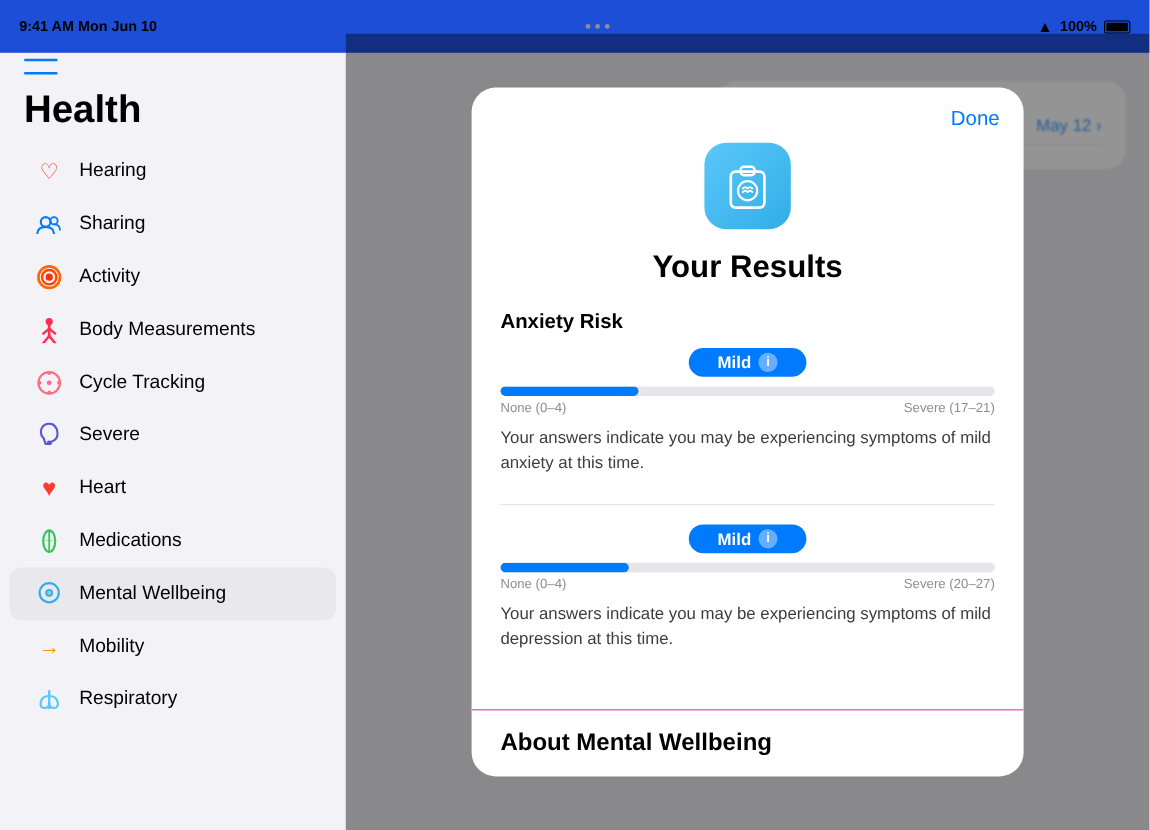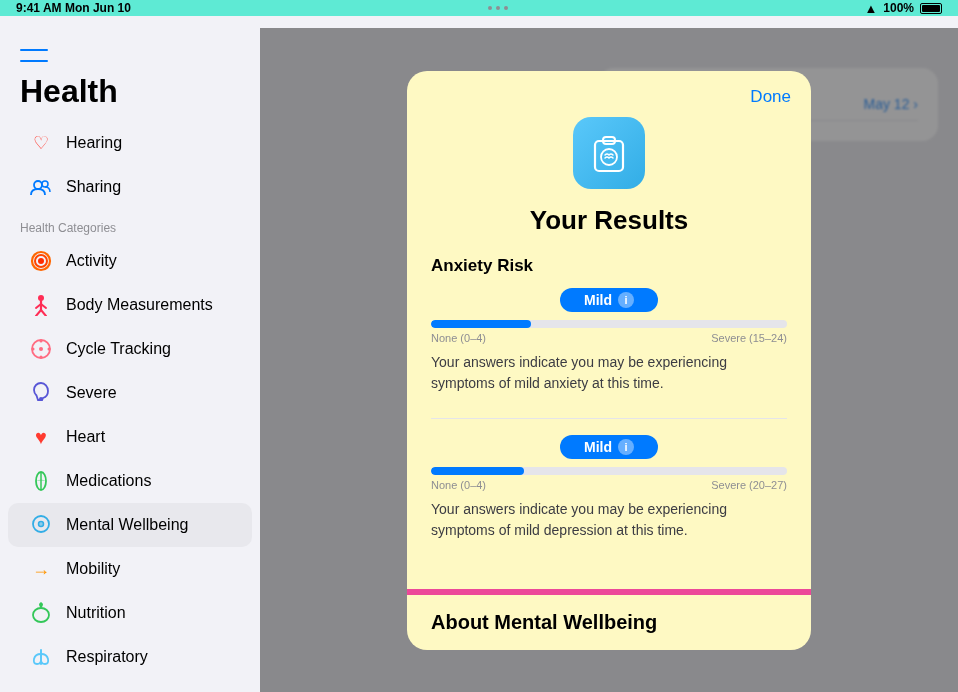--- a/index.html
+++ b/index.html
@@ -9,22 +9,22 @@
       overflow: hidden;
       font-family: -apple-system, BlinkMacSystemFont, 'Helvetica Neue', sans-serif;
       background: #f2f2f7;
       position: relative;
     }
 
     
     .status-bar {
       position: absolute;
       top: 0; left: 0; right: 0;
-      height: 16px;
-      background: #5eead4;
+      height: 44px;
+      background: #1d4ed8;
       display: flex;
       align-items: center;
       justify-content: space-between;
       padding: 0 16px;
       font-size: 12px;
       font-weight: 600;
       z-index: 10;
     }
     .status-left { font-size: 12px; font-weight: 600; color: #000; }
     .status-right { display: flex; align-items: center; gap: 6px; font-size: 12px; color: #000; }
@@ -32,21 +32,21 @@
     
     .app-container {
       position: absolute;
       top: 28px; left: 0; right: 0; bottom: 0;
       display: flex;
       background: #f2f2f7;
     }
 
     
     .sidebar {
-      width: 260px;
+      width: 288px;
       background: #f2f2f7;
       padding: 16px 0;
       flex-shrink: 0;
       overflow-y: auto;
     }
 
     .sidebar-header {
       padding: 0 20px 12px 20px;
     }
 
@@ -139,23 +139,23 @@
       position: absolute;
       top: 0; left: 0; right: 0; bottom: 0;
       background: rgba(0,0,0,0.4);
       display: flex;
       align-items: center;
       justify-content: center;
       z-index: 100;
     }
 
     .modal {
-      background: #fef9c3;
+      background: #ffffff;
       border-radius: 20px;
-      width: 404px;
+      width: 460px;
       max-height: 580px;
       overflow-y: auto;
       position: relative;
       padding: 0;
     }
 
     .modal-header {
       display: flex;
       justify-content: flex-end;
       padding: 16px 20px 0 20px;
@@ -348,21 +348,20 @@
         <svg width="22" height="18" viewBox="0 0 22 18">
             <circle cx="8" cy="7" r="4" fill="none" stroke="#007AFF" stroke-width="1.8"></circle>
             <circle cx="15" cy="6" r="3" fill="none" stroke="#007AFF" stroke-width="1.5"></circle>
             <path d="M1 17c0-4 3-6 7-6s7 2 7 6" fill="none" stroke="#007AFF" stroke-width="1.8"></path>
             <path d="M15 9c3 0 5 1.5 5 5" fill="none" stroke="#007AFF" stroke-width="1.5"></path>
           </svg>
       </div>
       <span class="nav-label">Sharing</span>
     </div>
 
-    <div class="section-label">Health Categories</div>
 
     <div class="sidebar-nav-item">
       <div class="nav-icon">
         <svg width="22" height="22" viewBox="0 0 22 22">
             <circle cx="11" cy="11" r="9" fill="none" stroke="#ff6600" stroke-width="2.2"></circle>
             <circle cx="11" cy="11" r="6" fill="none" stroke="#ff4500" stroke-width="2"></circle>
             <circle cx="11" cy="11" r="3" fill="#ff2d00"></circle>
           </svg>
       </div>
       <span class="nav-label">Activity</span>
@@ -431,29 +430,20 @@
           </svg>
       </div>
       <span class="nav-label">Mental Wellbeing</span>
     </div>
 
     <div class="sidebar-nav-item">
       <div class="nav-icon" style="color:#ff9500; font-size:18px;">→</div>
       <span class="nav-label">Mobility</span>
     </div>
 
-    <div class="sidebar-nav-item">
-      <div class="nav-icon" style="font-size:16px;">
-        <svg width="20" height="22" viewBox="0 0 20 22">
-            <ellipse cx="10" cy="13" rx="8" ry="7" fill="none" stroke="#34c759" stroke-width="1.8"></ellipse>
-            <path d="M10 6 Q6 2 10 0 Q14 2 10 6z" fill="#34c759"></path>
-          </svg>
-      </div>
-      <span class="nav-label">Nutrition</span>
-    </div>
 
     <div class="sidebar-nav-item">
       <div class="nav-icon">
         <svg width="22" height="22" viewBox="0 0 22 22">
             <path d="M11 4 L11 18" stroke="#5ac8fa" stroke-width="2" stroke-linecap="round"></path>
             <path d="M11 8 Q5 8 4 13 Q3 18 7 18 Q11 18 11 14" fill="none" stroke="#5ac8fa" stroke-width="1.8" stroke-linecap="round"></path>
             <path d="M11 8 Q17 8 18 13 Q19 18 15 18 Q11 18 11 14" fill="none" stroke="#5ac8fa" stroke-width="1.8" stroke-linecap="round"></path>
           </svg>
       </div>
       <span class="nav-label">Respiratory</span>
@@ -512,21 +502,21 @@
                 <div class="info-icon">i</div>
               </div>
             </div>
             <div class="progress-container">
               <div class="progress-bar-bg">
                 <div class="progress-bar-fill" style="width: 28%;"></div>
               </div>
             </div>
             <div class="progress-labels">
               <span>None (0–4)</span>
-              <span>Severe (15–24)</span>
+              <span>Severe (17–21)</span>
             </div>
             <div class="risk-description">Your answers indicate you may be experiencing symptoms of mild anxiety at this time.</div>
           </div>
 
           <div class="divider"></div>
 
           <div class="risk-section" style="margin-top:16px;">
             <div class="badge-row">
               <div class="mild-badge">
                 <span>Mild</span>
@@ -540,20 +530,20 @@
             </div>
             <div class="progress-labels">
               <span>None (0–4)</span>
               <span>Severe (20–27)</span>
             </div>
             <div class="risk-description">Your answers indicate you may be experiencing symptoms of mild depression at this time.</div>
           </div>
 
         </div>
 
-        <div style="border-top: 6px solid #ec4899; padding: 16px 24px 8px 24px;">
+        <div style="border-top: 1px solid #ec4899; padding: 16px 24px 8px 24px;">
           <div class="about-title">About Mental Wellbeing</div>
         </div>
 
       </div>
     </div>
   </div>
 </div>
 
 </body></html>

